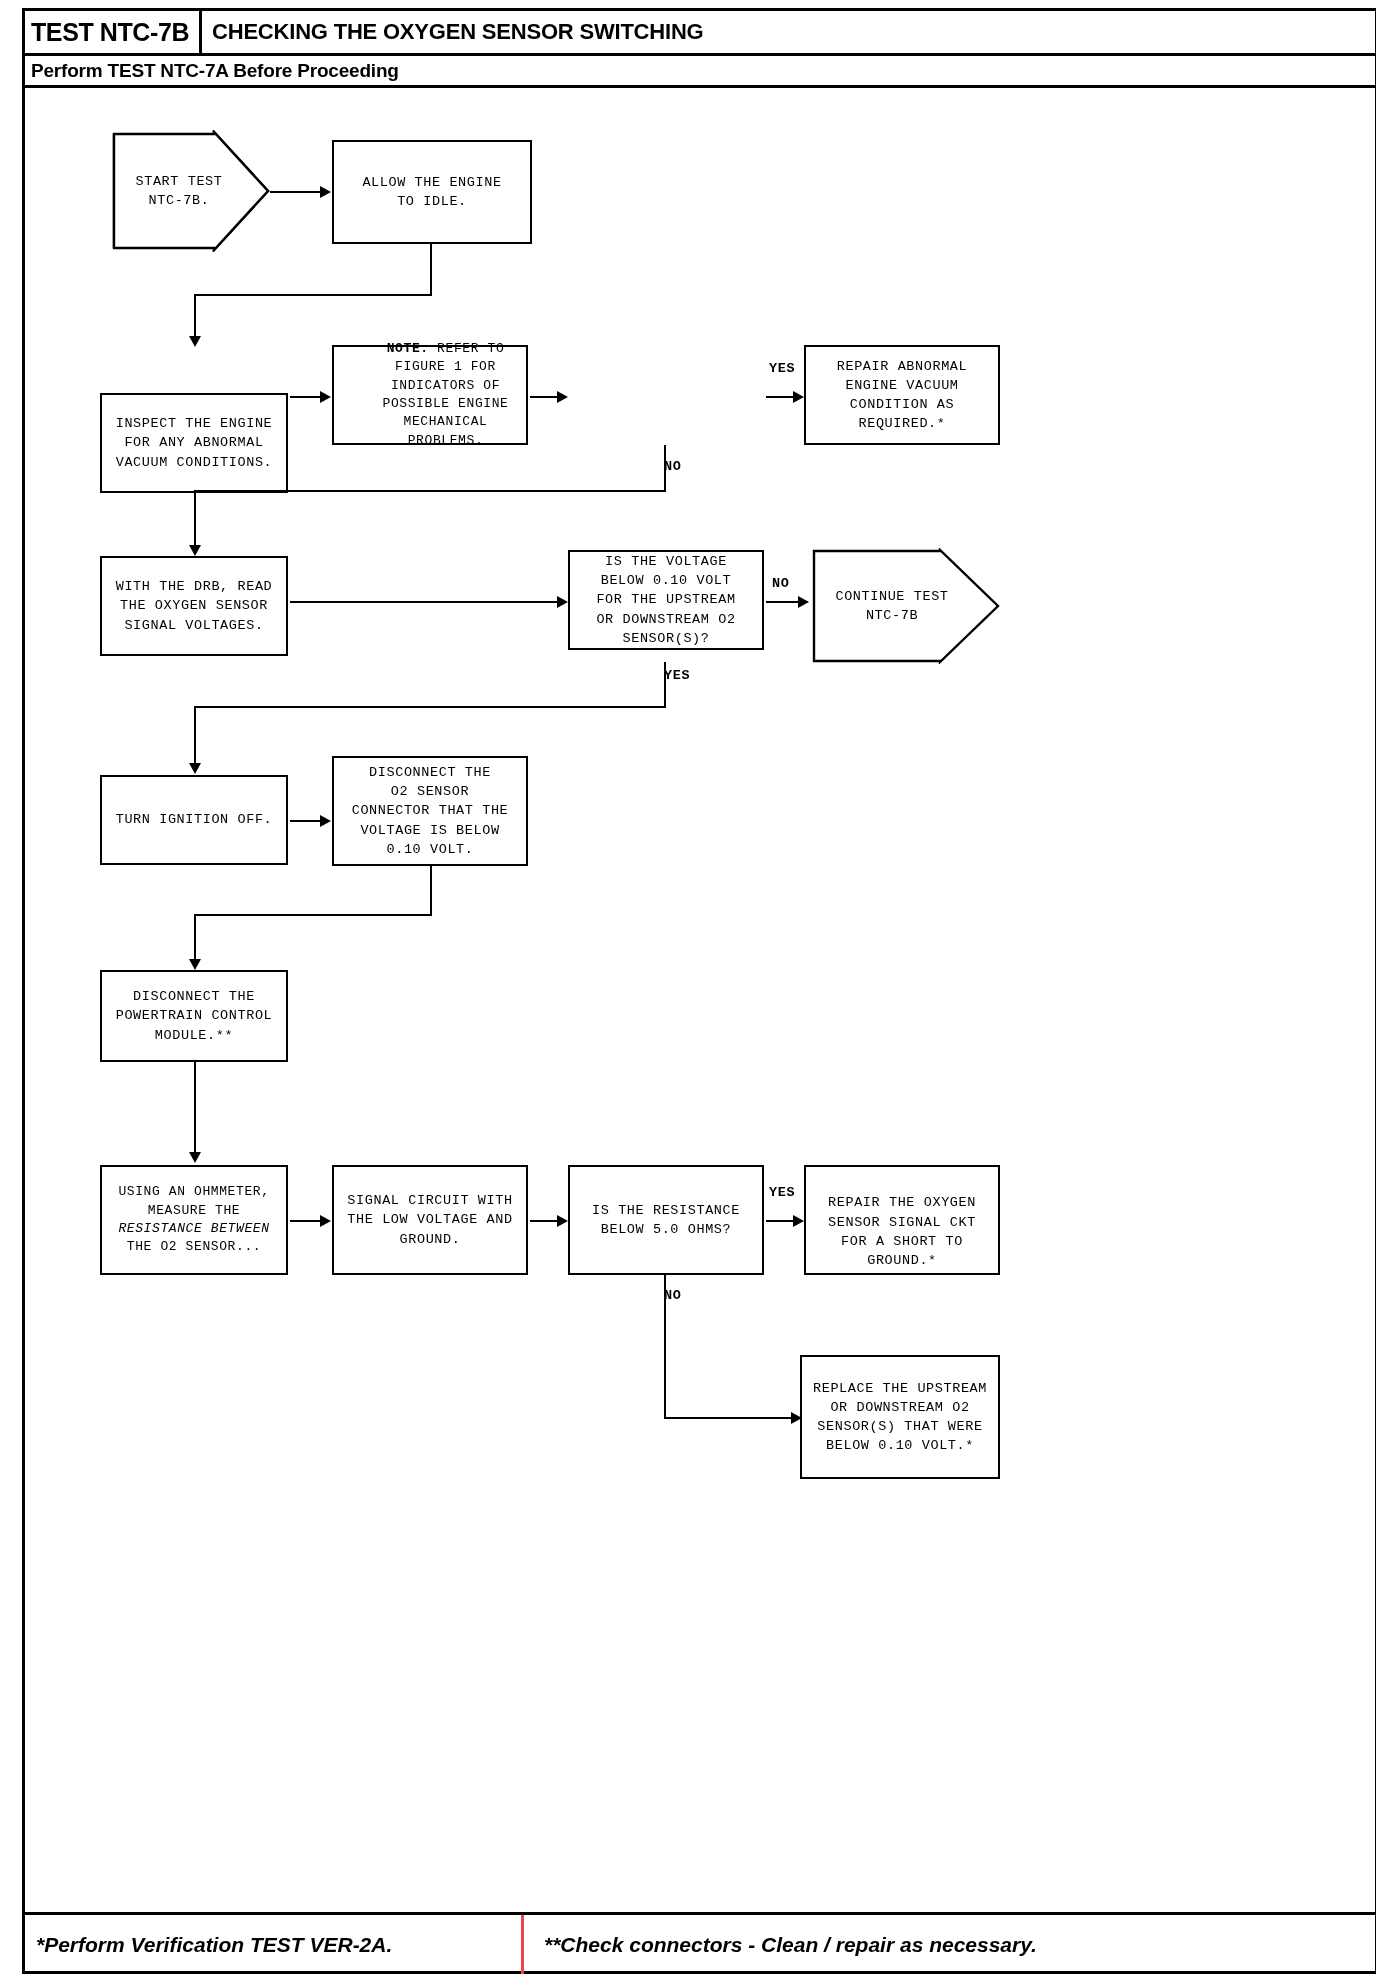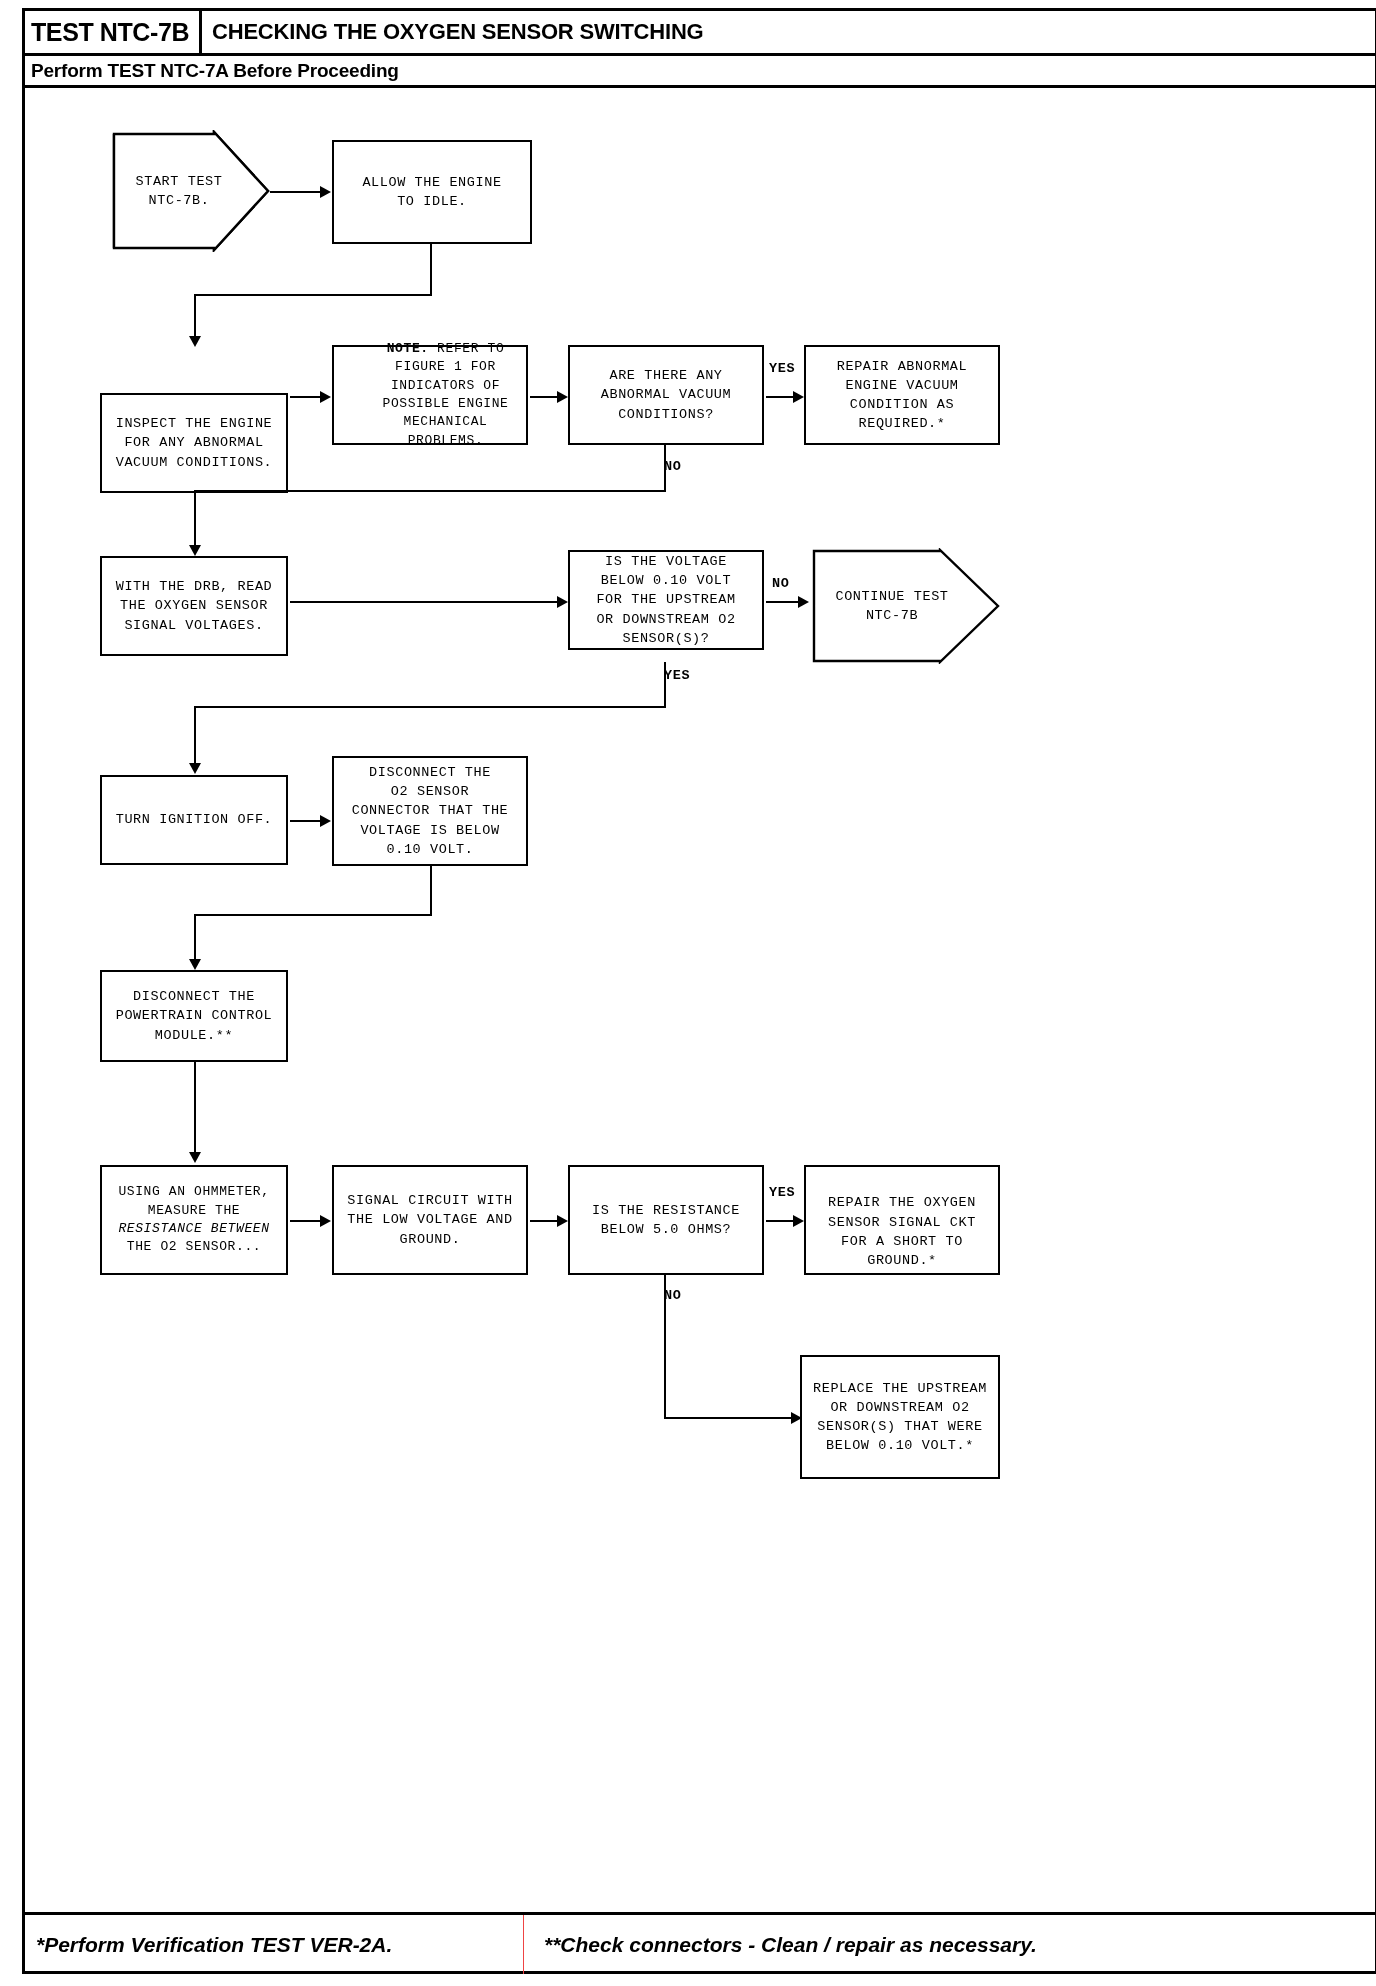--- a/index.html
+++ b/index.html
@@ -46,21 +46,21 @@
   .ftr{
     position:absolute;left:10px;top:1912px;width:1356px;height:62px;
     box-sizing:border-box;border-top:3px solid #000;
   }
   .ftr-l,.ftr-r{
     position:absolute;top:0;height:59px;display:flex;align-items:center;
     font-family:"Liberation Sans", sans-serif;
     font-weight:bold;font-style:italic;font-size:21px;color:#000;
   }
   .ftr-l{left:0;width:502px;padding-left:14px;box-sizing:border-box;
-         border-right:1px solid #ef4444;}
+         border-right:3px solid #ef4444;}
   .ftr-r{left:508px;padding-left:14px;}
 
   
   .node{
     position:absolute;box-sizing:border-box;
     border:2px solid #000;background:#fff;
     display:flex;align-items:center;justify-content:center;
     text-align:center;
     font-family:"Liberation Mono", monospace;
     font-size:13.5px;line-height:1.42;letter-spacing:0.6px;color:#000;
@@ -138,25 +138,20 @@
   </div>
 
   <div class="node" style="left:320px;top:345px;width:196px;height:100px;font-size:13px;padding-left:36px;">
     <span><b class="notew">NOTE:</b><span> REFER TO
 FIGURE 1 FOR
 INDICATORS OF
 POSSIBLE ENGINE
 MECHANICAL PROBLEMS.</span></span>
   </div>
 
-  <div class="node" style="left:556px;top:345px;width:196px;height:100px;">
-    <span>ARE THERE ANY
-ABNORMAL VACUUM
-CONDITIONS?</span>
-  </div>
 
   <div class="node" style="left:792px;top:345px;width:196px;height:100px;">
     <span>REPAIR ABNORMAL
 ENGINE VACUUM
 CONDITION AS
 REQUIRED.*</span>
   </div>
 
   <div class="ln lnh" style="left:278px;top:396px;width:32px;"></div>
   <div class="ah" style="left:308px;top:391px;"></div>

